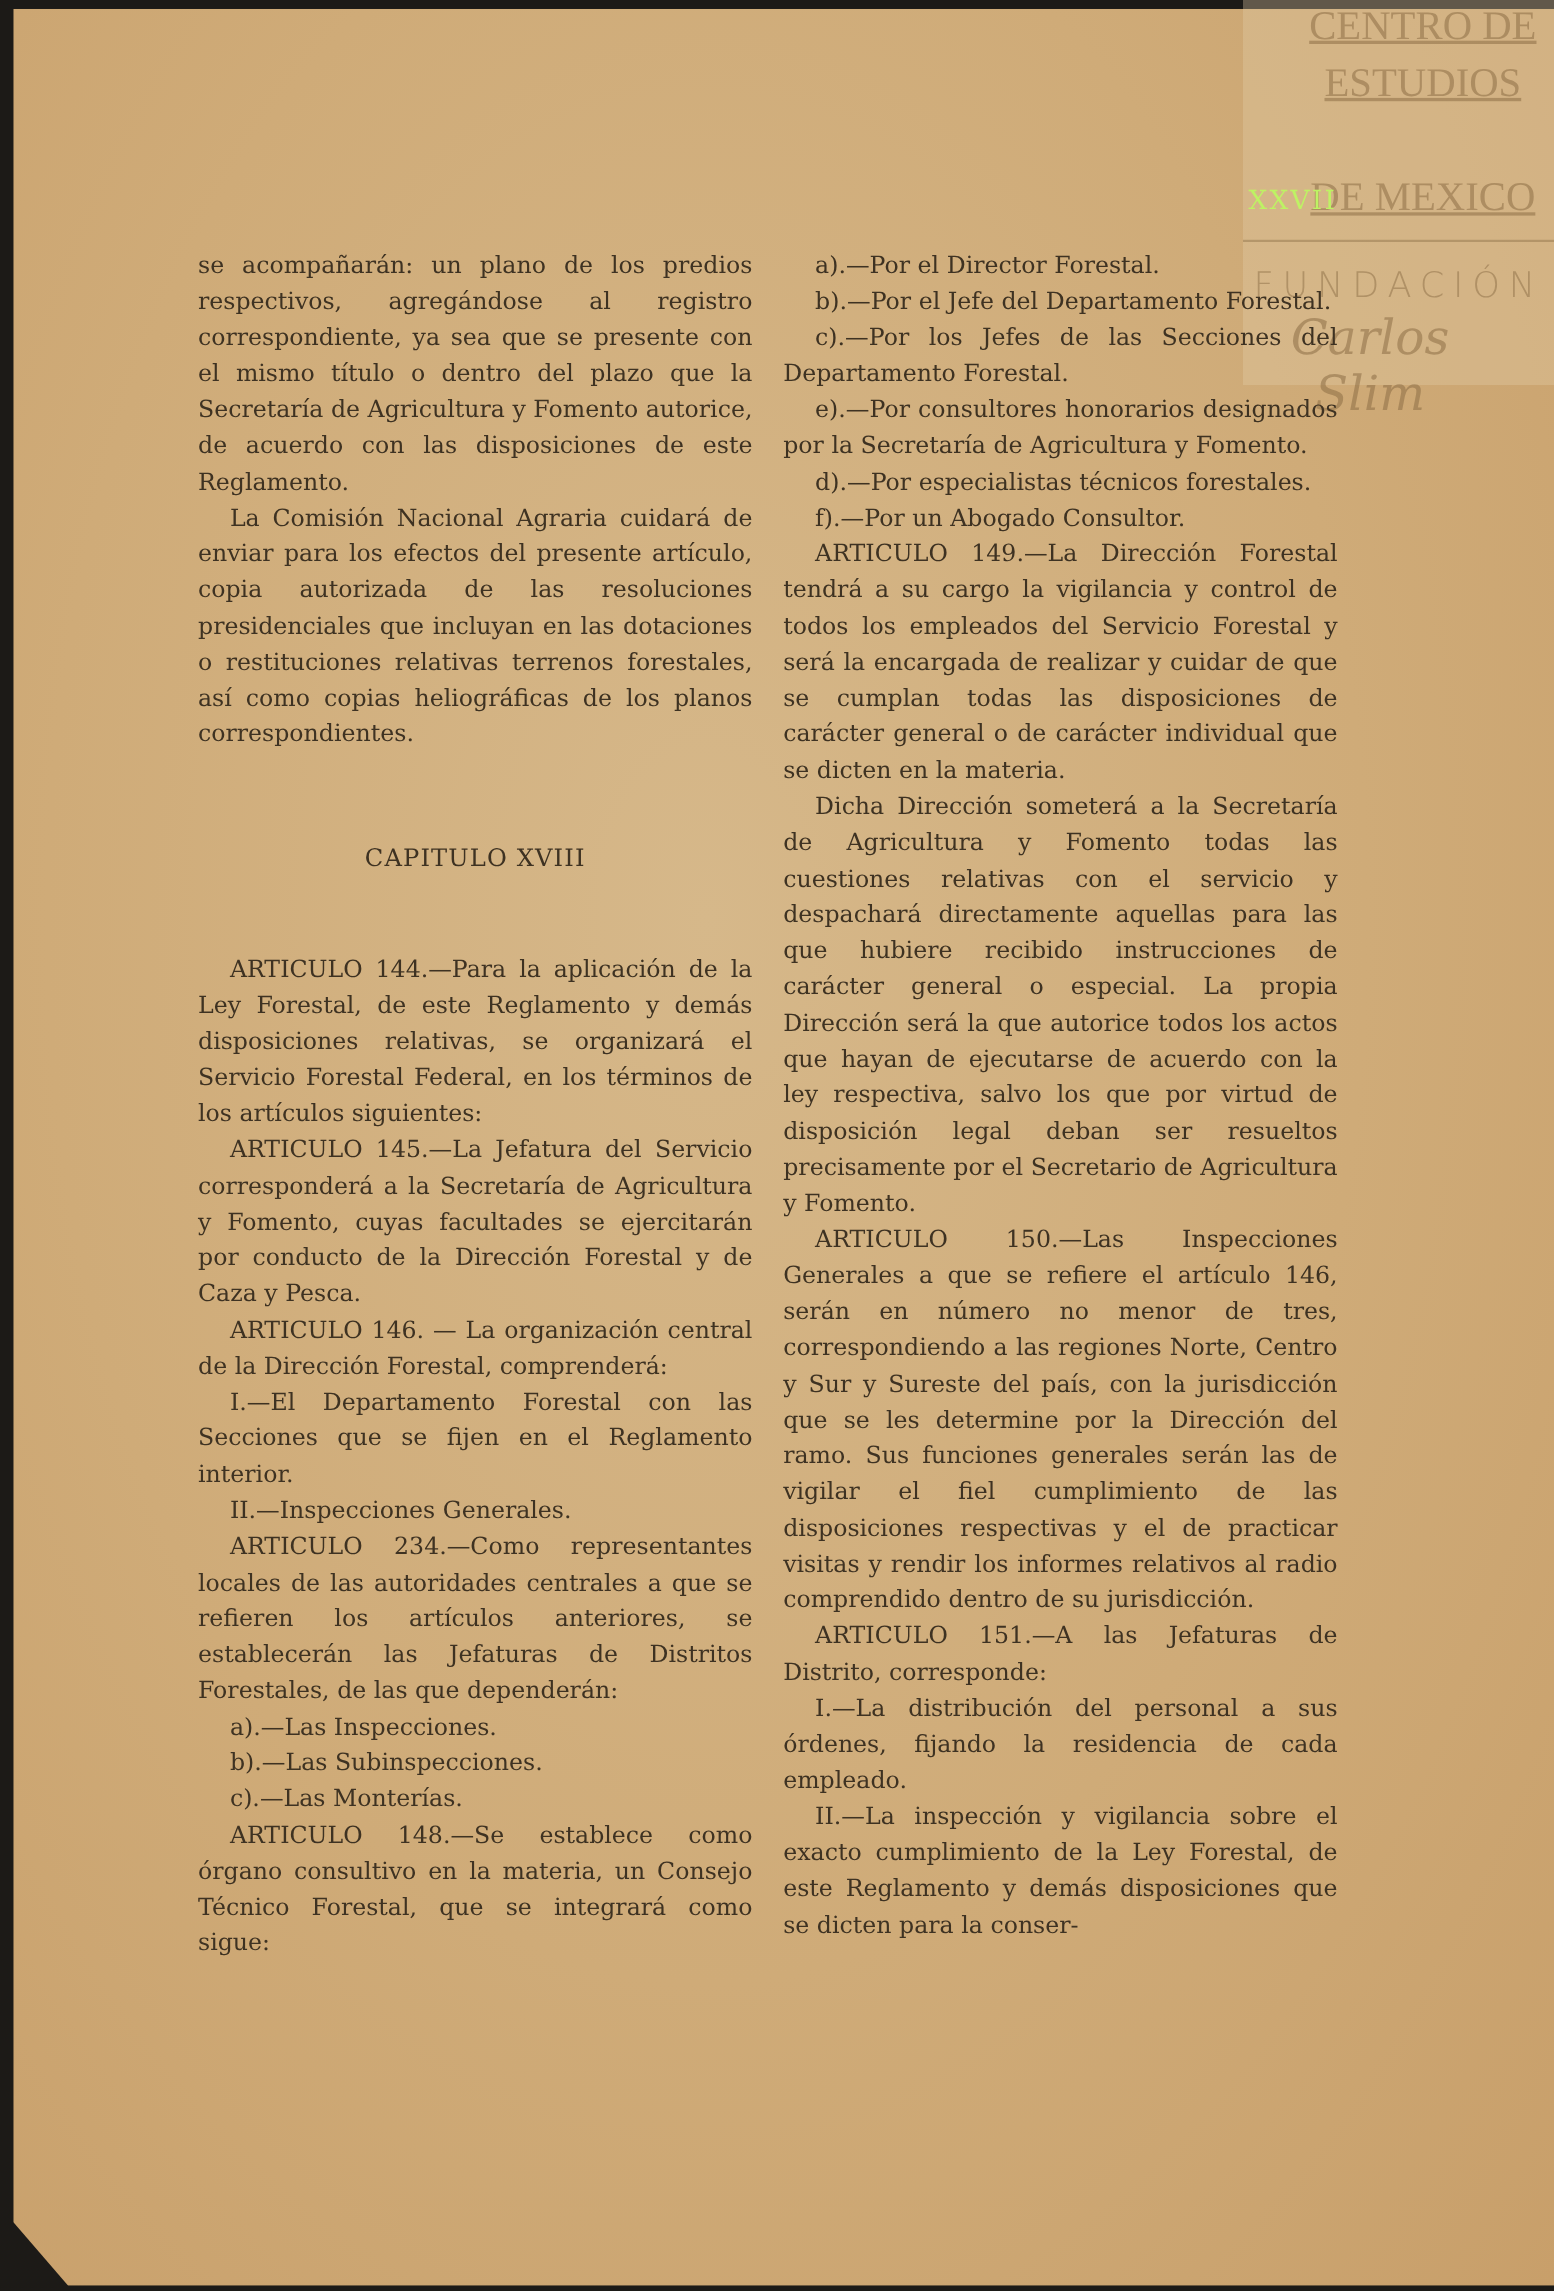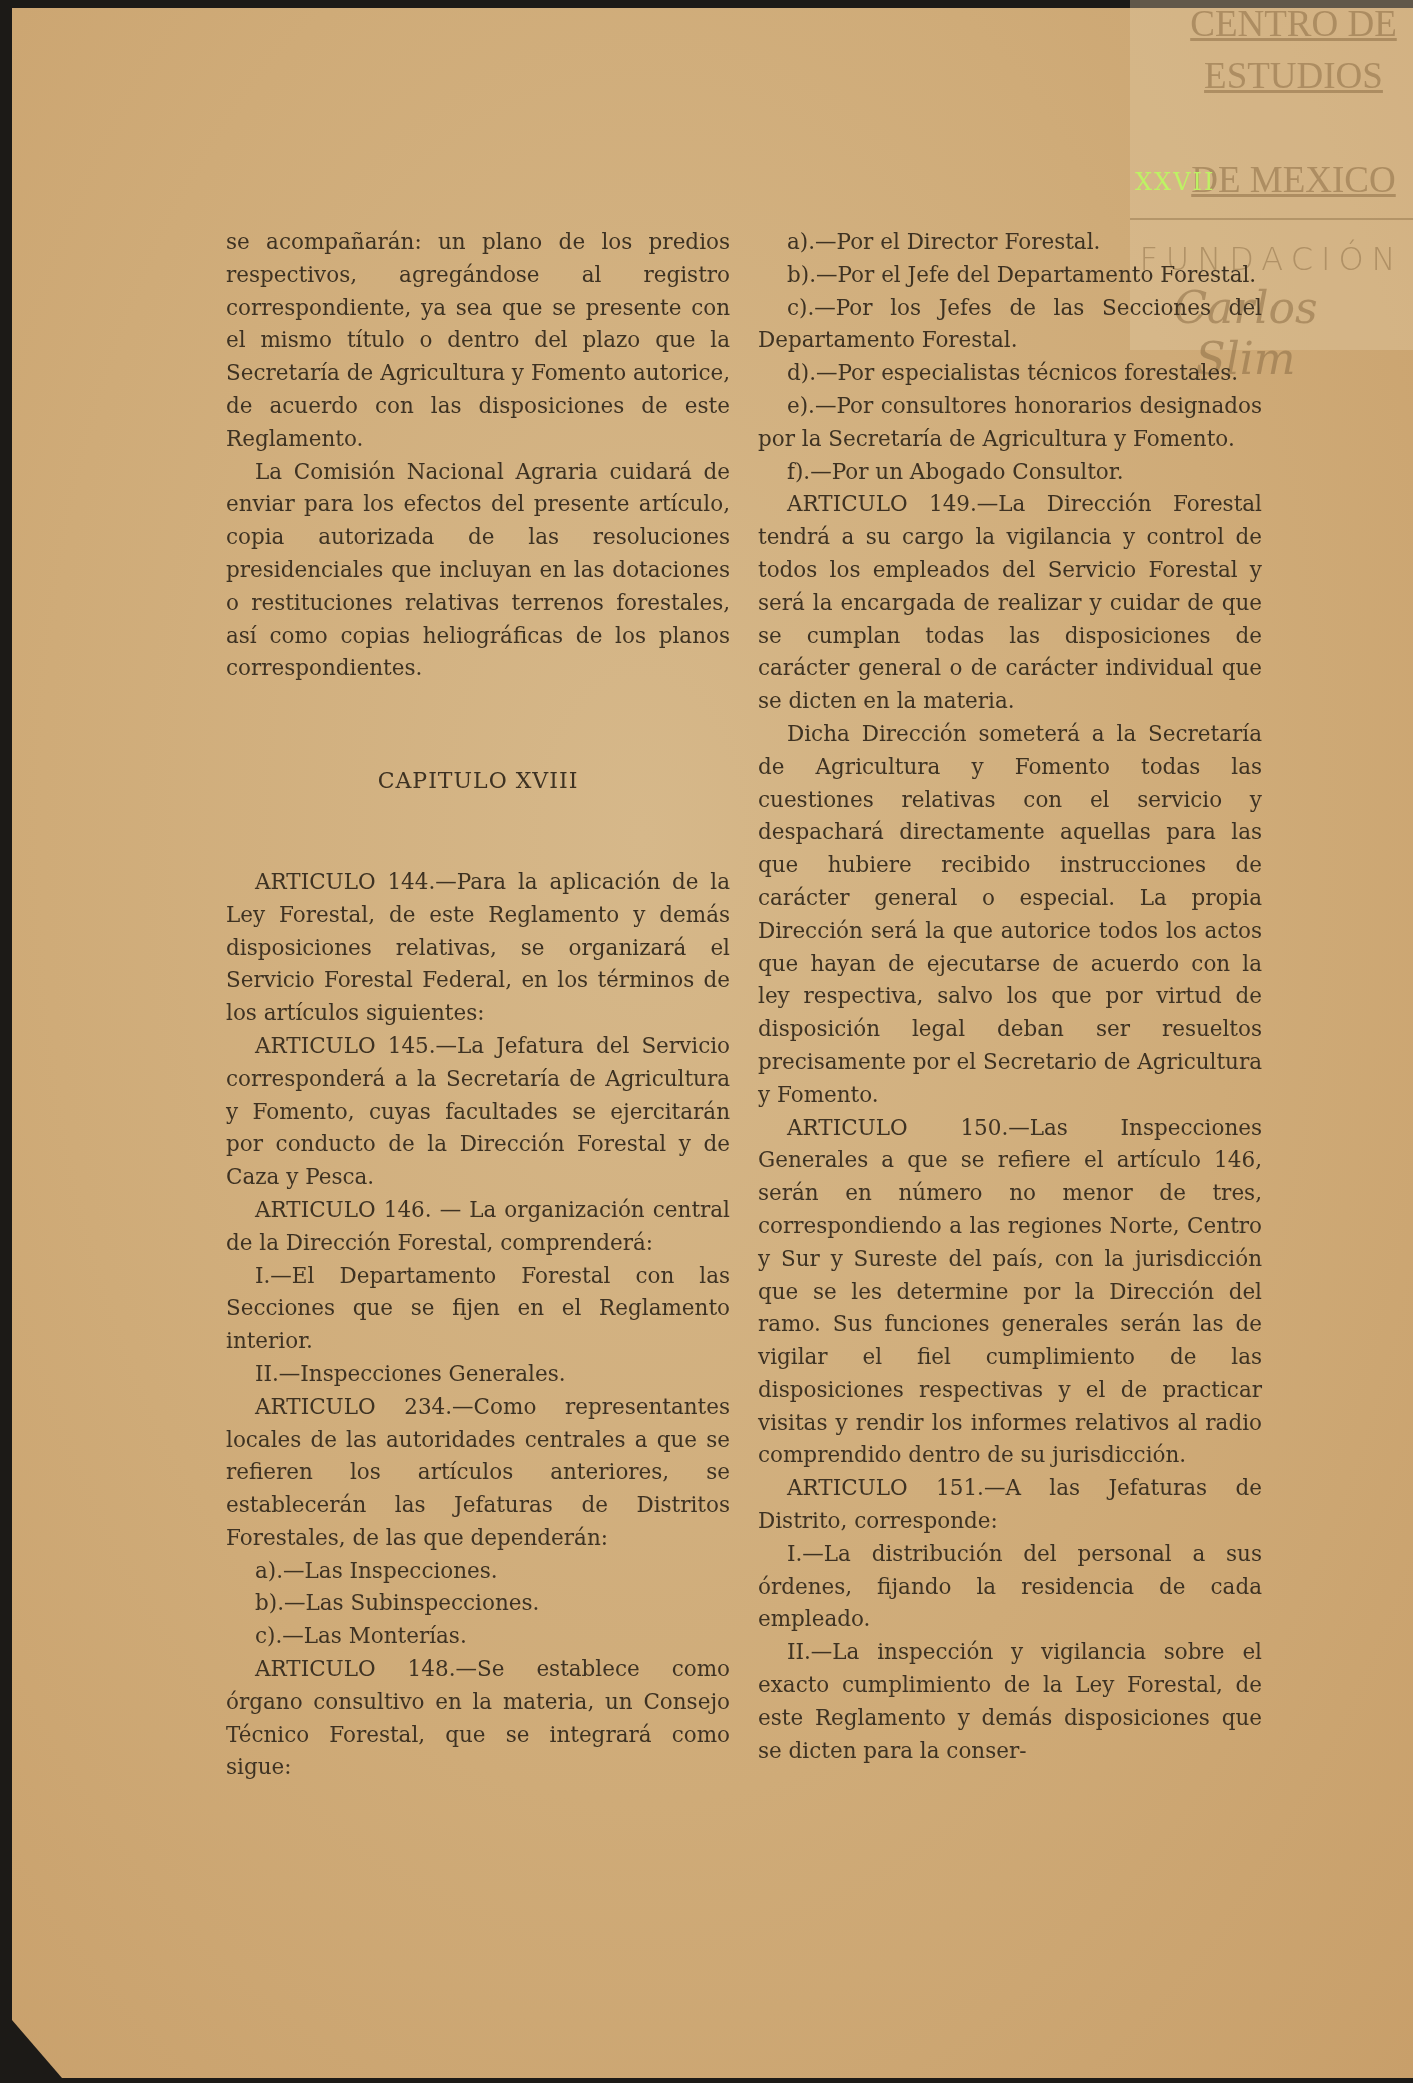--- a/index.html
+++ b/index.html
@@ -44,21 +44,20 @@
   }
   .page-num {
     position: absolute; left: 1135px; top: 168px;
     font-size: 24px; color: #bef264; letter-spacing: 2px;
   }
   .col {
     position: absolute; top: 226px; width: 504px;
     color: #3e3222;
     font-size: 21.5px; line-height: 32.8px;
     text-align: justify;
-    margin-left: 46px;
   }
   .col.left { left: 180px; }
   .col.right { left: 712px; }
   .p { margin: 0; text-indent: 29px; }
   .p.noindent { text-indent: 0; }
   .chapter {
     text-align: center; margin: 0;
     font-size: 22px; letter-spacing: 1px;
   }
   .chapter-sub {
@@ -99,22 +98,22 @@
   <p class="p">a).—Las Inspecciones.</p>
   <p class="p">b).—Las Subinspecciones.</p>
   <p class="p">c).—Las Monterías.</p>
   <p class="p">ARTICULO 148.—Se establece como órgano consultivo en la materia, un Consejo Técnico Forestal, que se integrará como sigue:</p>
 </div>
 
 <div class="col right">
   <p class="p">a).—Por el Director Forestal.</p>
   <p class="p">b).—Por el Jefe del Departamento Forestal.</p>
   <p class="p">c).—Por los Jefes de las Secciones del Departamento Forestal.</p>
+  <p class="p">e).—Por consultores honorarios designados por la Secretaría de Agricultura y Fomento.</p>
   <p class="p">d).—Por especialistas técnicos forestales.</p>
-  <p class="p">e).—Por consultores honorarios designados por la Secretaría de Agricultura y Fomento.</p>
   <p class="p">f).—Por un Abogado Consultor.</p>
   <p class="p">ARTICULO 149.—La Dirección Forestal tendrá a su cargo la vigilancia y control de todos los empleados del Servicio Forestal y será la encargada de realizar y cuidar de que se cumplan todas las disposiciones de carácter general o de carácter individual que se dicten en la materia.</p>
   <p class="p">Dicha Dirección someterá a la Secretaría de Agricultura y Fomento todas las cuestiones relativas con el servicio y despachará directamente aquellas para las que hubiere recibido instrucciones de carácter general o especial. La propia Dirección será la que autorice todos los actos que hayan de ejecutarse de acuerdo con la ley respectiva, salvo los que por virtud de disposición legal deban ser resueltos precisamente por el Secretario de Agricultura y Fomento.</p>
   <p class="p">ARTICULO 150.—Las Inspecciones Generales a que se refiere el artículo 146, serán en número no menor de tres, correspondiendo a las regiones Norte, Centro y Sur y Sureste del país, con la jurisdicción que se les determine por la Dirección del ramo. Sus funciones generales serán las de vigilar el fiel cumplimiento de las disposiciones respectivas y el de practicar visitas y rendir los informes relativos al radio comprendido dentro de su jurisdicción.</p>
   <p class="p">ARTICULO 151.—A las Jefaturas de Distrito, corresponde:</p>
   <p class="p">I.—La distribución del personal a sus órdenes, fijando la residencia de cada empleado.</p>
   <p class="p">II.—La inspección y vigilancia sobre el exacto cumplimiento de la Ley Forestal, de este Reglamento y demás disposiciones que se dicten para la conser-</p>
 </div>
 
 </body></html>

